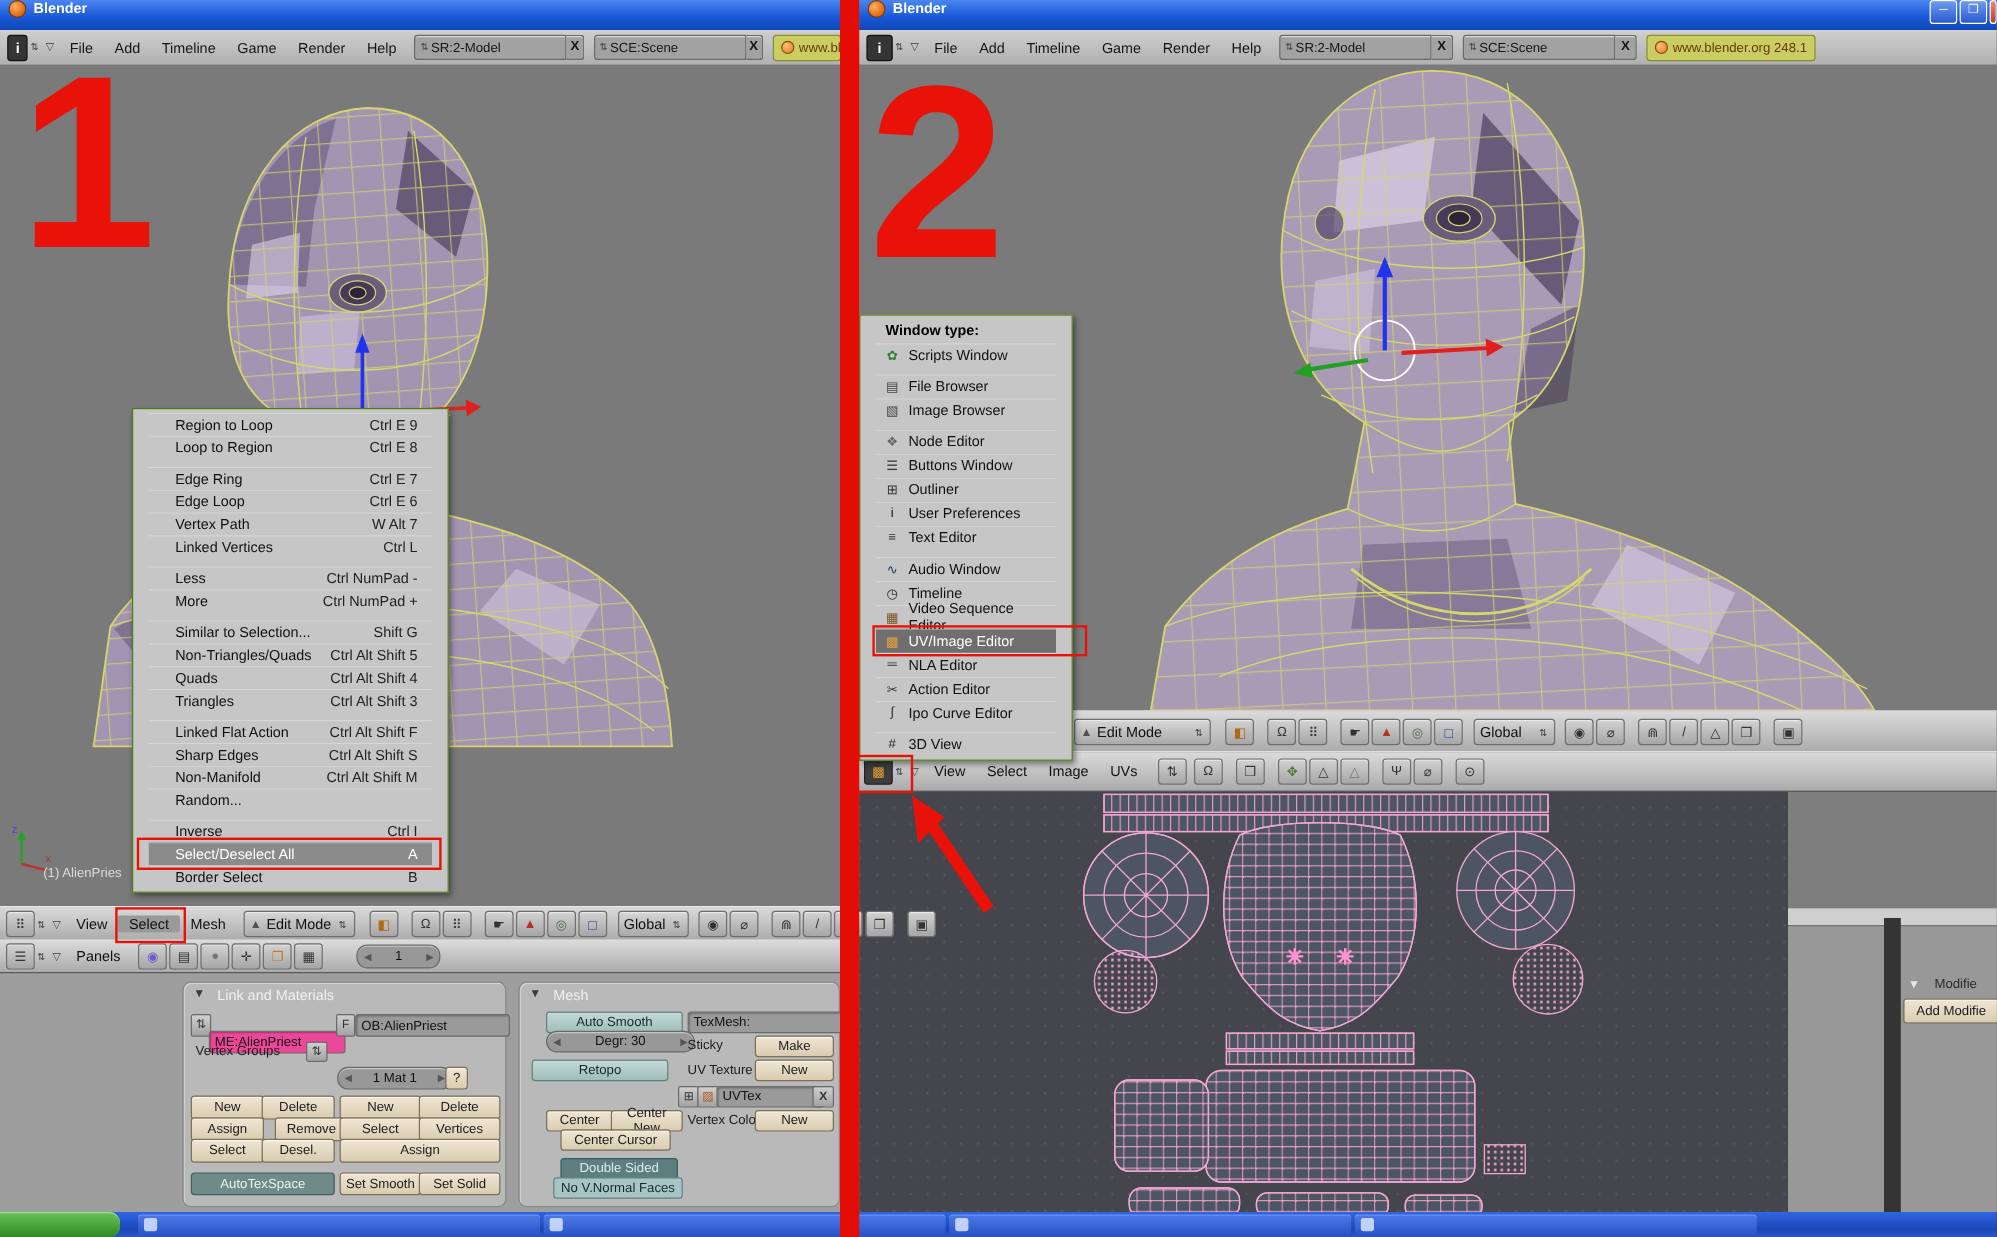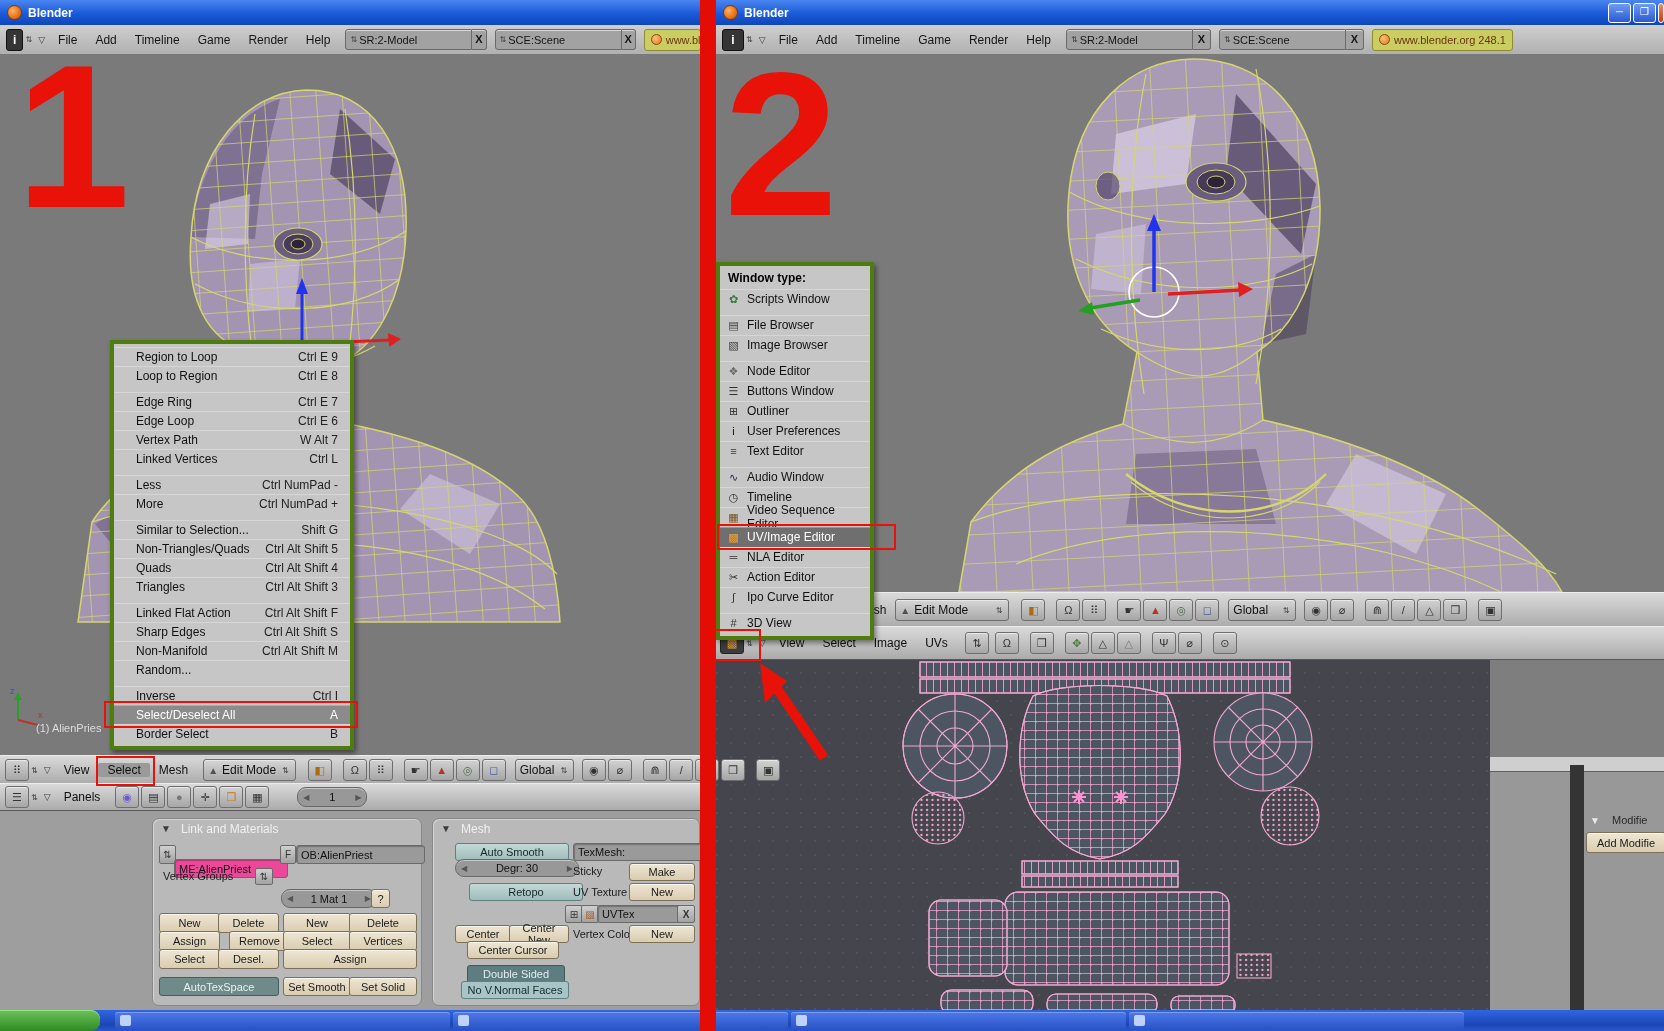--- a/index.html
+++ b/index.html
@@ -4,21 +4,21 @@
 <style>
   html,body{margin:0;padding:0;background:#3a3a3a;}
   #root{position:relative;width:1664px;height:1031px;overflow:hidden;
         font-family:"Liberation Sans","DejaVu Sans",sans-serif;
         -webkit-font-smoothing:antialiased;}
   .abs{position:absolute;}
   
   .win{position:absolute;top:0;height:1010px;background:#9e9e9e;}
   .titlebar{position:absolute;left:0;top:0;right:0;height:25px;
     background:linear-gradient(#4a86f0,#1a5ad8 55%,#0d46b8);
-    display:flex;align-items:center;gap:6px;padding-left:7px;
+    display:flex;gap:6px;padding-left:7px;
     color:#fff;font-size:12px;font-weight:bold;}
   .blogo{width:13px;height:13px;border-radius:50%;
     background:radial-gradient(circle at 35% 35%,#ffb060,#e06810 70%);
     border:1px solid #7a3a08;}
   .wbtn{width:21px;height:18px;border-radius:3px;border:1px solid #fff;
     background:linear-gradient(#6f9bf2,#2a5ad0);color:#fff;font-size:10px;
     line-height:16px;text-align:center;}
   .wbtn.close{background:linear-gradient(#f08a6a,#c83818);width:4px;}
   .menubar{position:absolute;left:0;top:25px;right:0;height:29px;
     background:linear-gradient(#cfcfcf,#b0b0b0);
@@ -42,22 +42,22 @@
     overflow:hidden;}
   .vdot{width:9px;height:9px;border-radius:50%;
     background:radial-gradient(circle at 35% 35%,#ffc078,#e07818);
     border:1px solid #8a4a10;flex:0 0 auto;}
   
   .vp3d{position:absolute;background:#7a7a7a;overflow:hidden;}
   .stepnum{position:absolute;font-size:205px;font-weight:bold;color:#e81208;
     line-height:0.82;z-index:6;letter-spacing:-8px;}
   .objinfo{position:absolute;color:#dcdcdc;font-size:11px;z-index:2;}
   
-  .popup{position:absolute;background:#c6c6c6;border:4px solid #4d7c0f;
-    box-shadow:2px 3px 5px rgba(0,0,0,.45);padding:3px 0;z-index:10;}
+  .popup{position:absolute;background:#c6c6c6;border:1px solid #4d7c0f;
+    box-shadow:2px 3px 5px rgba(0,0,0,.45);padding:3px 13px;z-index:10;}
   .menu-row{display:flex;justify-content:space-between;align-items:center;
     height:19px;padding:0 12px 0 22px;font-size:12px;color:#111;
     box-shadow:inset 0 1px 0 rgba(255,255,255,.28);position:relative;}
   .menu-row.gap{margin-top:7px;text-align:right;}
   .menu-row.hl{background:#8b8b8b;color:#fff;}
   .menu-row.hl .mshort{color:#fff;}
   .mshort{color:#222;}
   .sel-menu .menu-row.boxed::after{content:"";position:absolute;left:-10px;right:-8px;
     top:-4px;bottom:-4px;border:2px solid #e81208;pointer-events:none;}
   .wt-menu{width:150px;}
@@ -451,21 +451,21 @@
 
       <div class="panel" style="left:432px;top:9px;width:266px;height:186px;">
         <span class="ptri" style="left:8px;top:4px;">▼</span>
         <span class="ptitle" style="left:28px;top:3px;">Mesh</span>
         <span class="tealbtn" style="left:22px;top:24px;width:112px;height:16px;">Auto Smooth</span>
         <span class="cnt" style="left:22px;top:40px;width:112px;height:16px;">
           <span style="font-size:8px;color:#555;">◀</span>
           <span>Degr: 30</span>
           <span style="font-size:8px;color:#555;">▶</span>
         </span>
-        <span class="tealbtn" style="left:36px;top:64px;width:112px;height:16px;">Retopo</span>
+        <span class="tealbtn" style="left:10px;top:64px;width:112px;height:16px;">Retopo</span>
         <span class="fld" style="left:140px;top:24px;width:120px;height:16px;">TexMesh:</span>
         <span class="plabel" style="left:140px;top:46px;">Sticky</span>
         <span class="bbtn" style="left:196px;top:44px;width:64px;height:16px;">Make</span>
         <span class="plabel" style="left:140px;top:67px;">UV Texture</span>
         <span class="bbtn" style="left:196px;top:64px;width:64px;height:16px;">New</span>
         <span class="smallico" style="left:132px;top:86px;width:16px;height:16px;">⊞</span>
         <span class="smallico" style="left:148px;top:86px;width:16px;height:16px;color:#b05a20;">▨</span>
         <span class="fld" style="left:164px;top:86px;width:80px;height:16px;">UVTex</span>
         <span class="smallico" style="left:244px;top:86px;width:16px;height:16px;font-weight:bold;">X</span>
         <span class="plabel" style="left:140px;top:109px;">Vertex Color</span>

